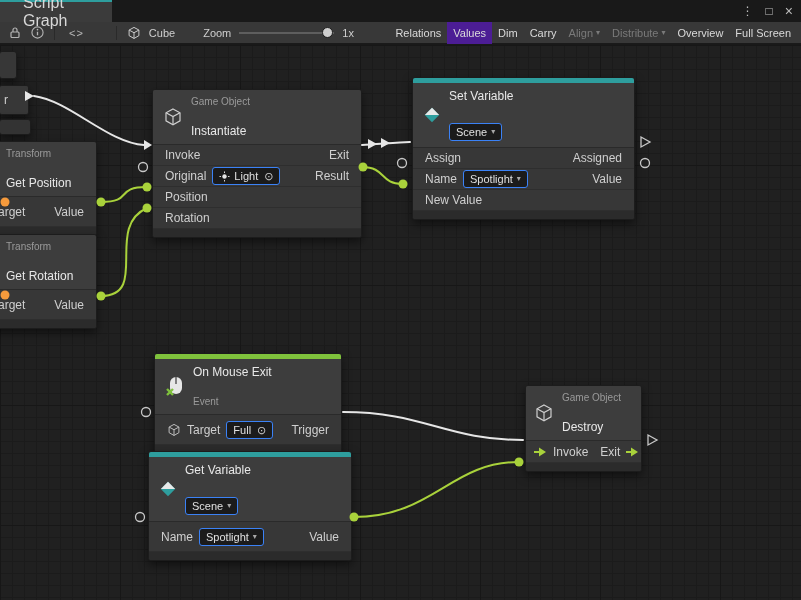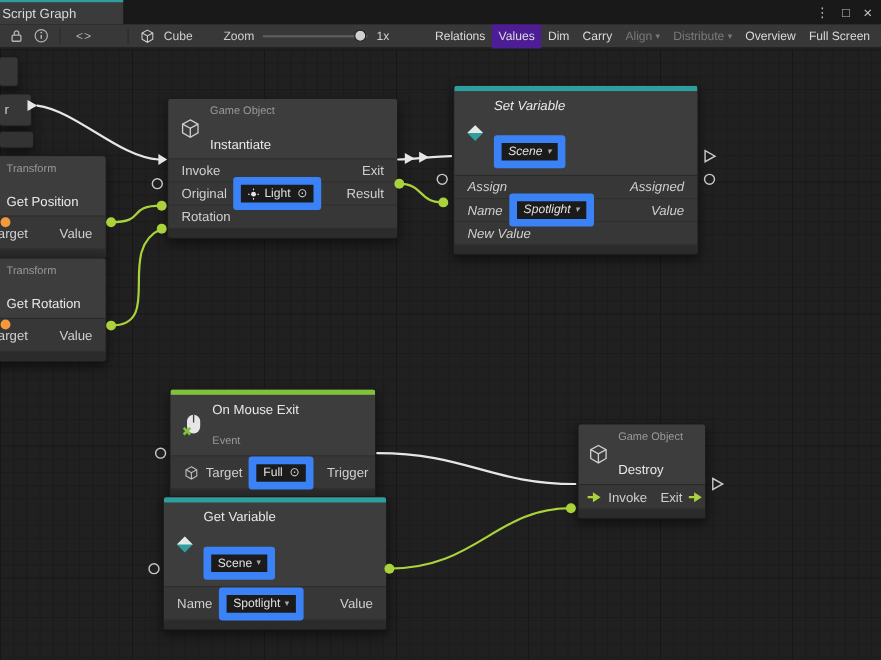--- a/index.html
+++ b/index.html
@@ -6,21 +6,21 @@
     --accent_teal:#2E9E9E; --event_green:#7FC23C; --wire_green:#A9D23B;
     --wire_white:#E6E6E6; --port_orange:#F59A3C; --canvas_bg:#202020;
   }
   *{box-sizing:border-box; margin:0; padding:0;}
   html,body{width:801px;height:600px;overflow:hidden;}
   body{font-family:"Liberation Sans", sans-serif; background:#191919; position:relative;}
 
   
   .tabbar{height:22px; background:#191919; display:flex; align-items:stretch; position:relative;}
   .tab{width:112px; background:#3B3B3B; border-top:2px solid var(--accent_teal);
-       color:#D8D8D8; font-size:12px; display:flex; align-items:center; padding-left:2px;}
+       color:#D8D8D8; font-size:16px; display:flex; align-items:center; padding-left:23px;}
   .tabbar-right{margin-left:auto; display:flex; align-items:center; gap:12px; padding-right:8px; color:#BFBFBF;}
   .tabbar-right span{font-size:12px; line-height:1; cursor:default;}
 
   
   .toolbar{height:22px; background:#383838; border-bottom:1px solid #1A1A1A;
            display:flex; align-items:center; font-size:11px; color:#D2D2D2; padding:0 4px;}
   .ticon{display:flex; align-items:center; justify-content:center; width:22px; height:22px;}
   .tsep{width:1px; height:14px; background:#2A2A2A; margin:0 6px;}
   .tlabel{margin:0 4px; color:#CFCFCF;}
   .code-glyph{color:#B9B9B9; letter-spacing:1px; margin:0 8px; font-size:11px;}
@@ -62,21 +62,21 @@
   .nhead{background:#3D3D3D; border-bottom:1px solid #2A2A2A; display:flex; align-items:center; gap:8px; padding:6px 10px;}
   .ncol{display:flex; flex-direction:column; gap:17px;}
   .ncat{font-size:10px; color:#9A9A9A; line-height:11px;}
   .ntitle{font-size:12px; color:#E8E8E8; line-height:14px;}
   .nsub{font-size:10px; color:#9A9A9A; line-height:12px;}
   .row{display:flex; align-items:center; gap:6px; padding:0 12px; font-size:12px; color:#CFCFCF;
        height:21px; border-bottom:1px solid #2E2E2E; background:#373737;}
   .row.tall{height:30px;}
   .row .spacer{flex:1;}
   .nfoot{height:8px; background:#2B2B2B;}
-  .chip{display:inline-flex; align-items:center; gap:4px; background:#1B1B1B; border:7px solid #3b82f6;
+  .chip{display:inline-flex; align-items:center; gap:4px; background:#1B1B1B; border:1px solid #3b82f6;
         border-radius:3px; padding:1px 6px; font-size:11px; color:#E0E0E0; line-height:14px;}
   .chip .caret{font-size:8px; color:#A8A8A8;}
   .chip .picker{font-size:11px; color:#CFCFCF; margin-left:2px;}
   .objdot{width:8px; height:8px; border-radius:50%; background:#9A9A9A; flex:0 0 auto;}
   .icon{display:inline-flex; flex:0 0 auto;}
 </style>
 </head>
 <body>
 
 <div class="tabbar">
@@ -223,26 +223,29 @@
               </g>
             </svg>
         </span>
         <span>Light</span>
         <span class="picker">⊙</span>
       </span>
       <span class="spacer"></span>
       <span>Result</span>
     </div>
     <div class="row">
+      <span>Position</span>
+    </div>
+    <div class="row">
       <span>Rotation</span>
     </div>
     <div class="nfoot"></div>
   </div>
 
-  <div class="node" style="left:412px; top:32px; width:223px;font-style:italic;">
+  <div class="node" style="left:412px; top:32px; width:223px;">
     <div class="accent teal"></div>
     <div class="nhead">
       <span class="icon">
         <svg width="18" height="18" viewBox="0 0 20 20">
             <path d="M10 2 L18 10 L10 18 L2 10 Z" fill="#2E9E9E"></path>
             <path d="M10 2 L18 10 H2 Z" fill="#E8E8E8"></path>
           </svg>
       </span>
       <div class="ncol">
         <span class="ntitle">Set Variable</span>

